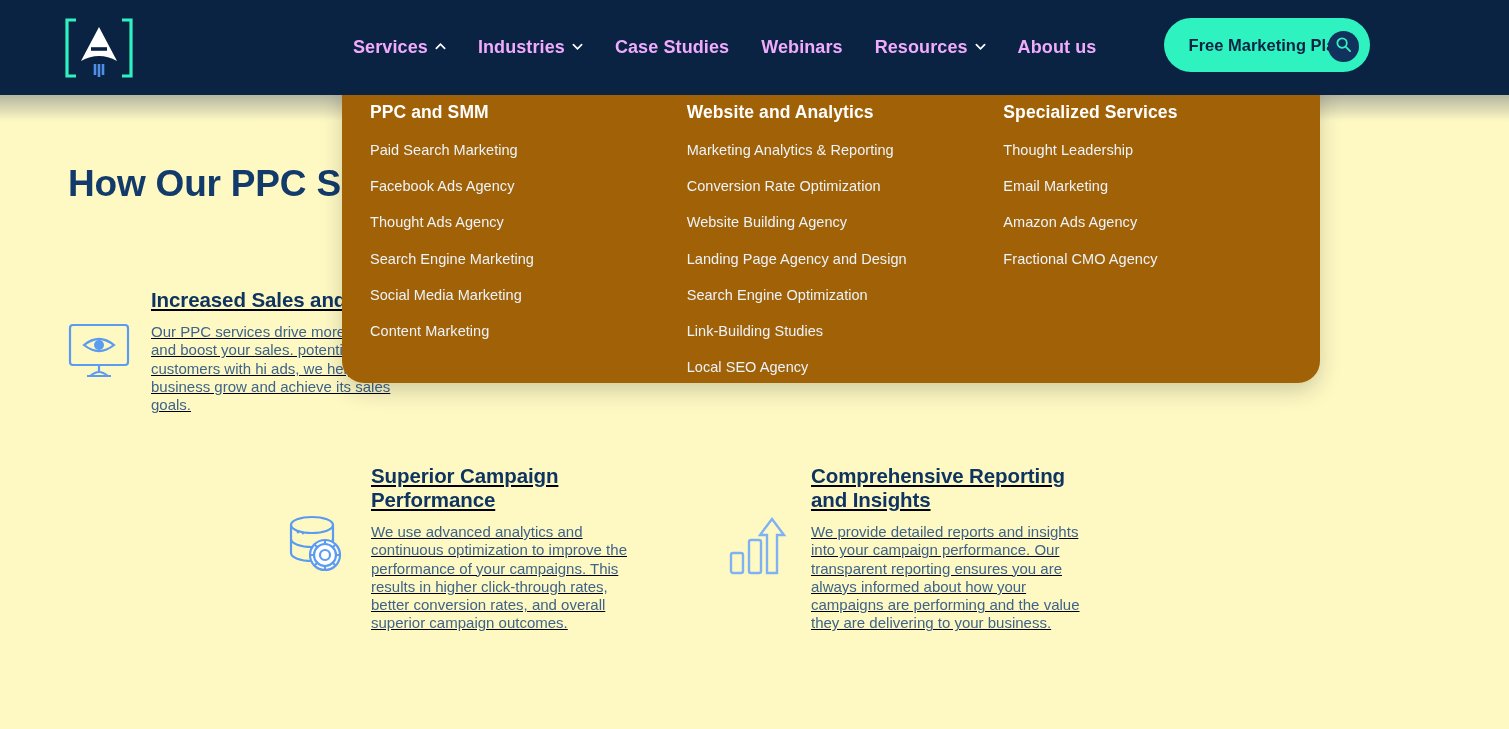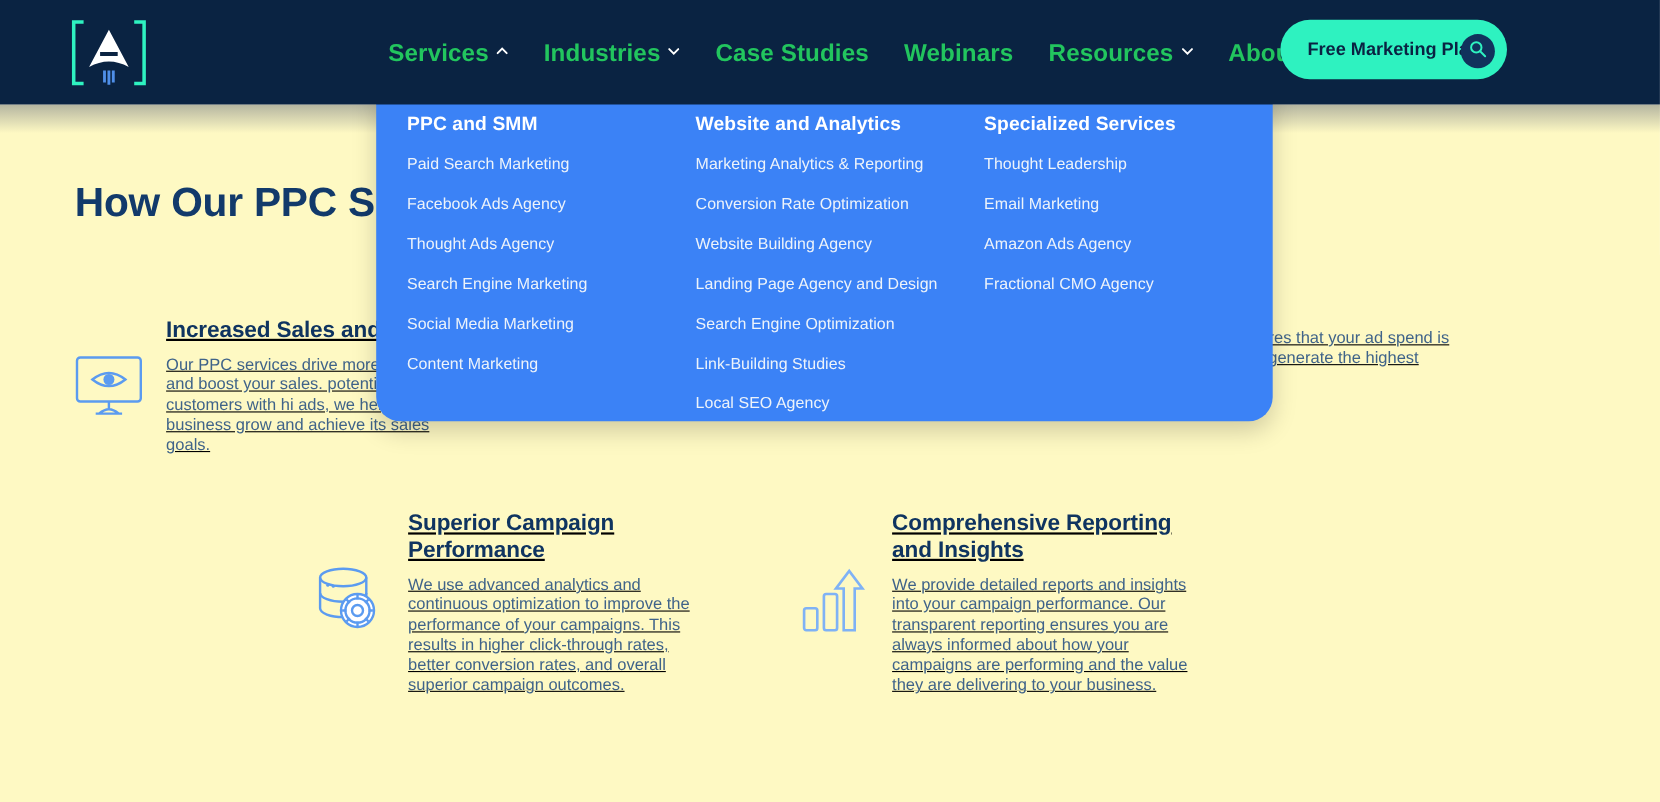--- a/index.html
+++ b/index.html
@@ -22,22 +22,22 @@
     position: absolute; left: 62px; top: 14px;
     width: 74px; height: 68px;
   }
   .nav {
     position: absolute; left: 345px; top: 0;
     height: 95px;
     display: flex; align-items: center; gap: 0px;
   }
   .nav-item {
     display: flex; align-items: center; gap: 7px;
-    color: #22c55e;
-    font-size: 22px; font-weight: bold;
+    color: #f0abfc;
+    font-size: 18px; font-weight: bold;
     letter-spacing: .1px;
     padding: 0 16px; height: 95px;
     cursor: pointer; white-space: nowrap; text-align: right;
   }
   .nav-item:first-child { padding-left: 8px; }
   .chev { display:inline-block; width: 11px; height: 11px; position: relative; top:-1px;}
   .chev svg { display:block; }
 
   .jobs-btn {
     position: absolute; left: 1005px; top: 18px;
@@ -60,22 +60,22 @@
     width: 31px; height: 31px; border-radius: 50%;
     background: #11325c;
     display:flex; align-items:center; justify-content:center;
     cursor:pointer;
   }
 
   
   .dropdown {
     position: absolute;
     left: 342px; top: 75px;
-    width: 815px; height: 308px;
-    background: #3b82f6;
+    width: 978px; height: 308px;
+    background: #a16207;
     border-radius: 0 0 22px 22px;
     z-index: 25;
     box-shadow: 0 8px 22px rgba(0,0,0,.18);
   }
   .dd-cols { display: flex; padding: 27px 0 0 28px; }
   .dd-col { width: 322px; }
   .dd-title {
     color: #ffffff; font-size: 17.5px; font-weight: bold;
     margin-bottom: 9px; letter-spacing:.1px;
   }

